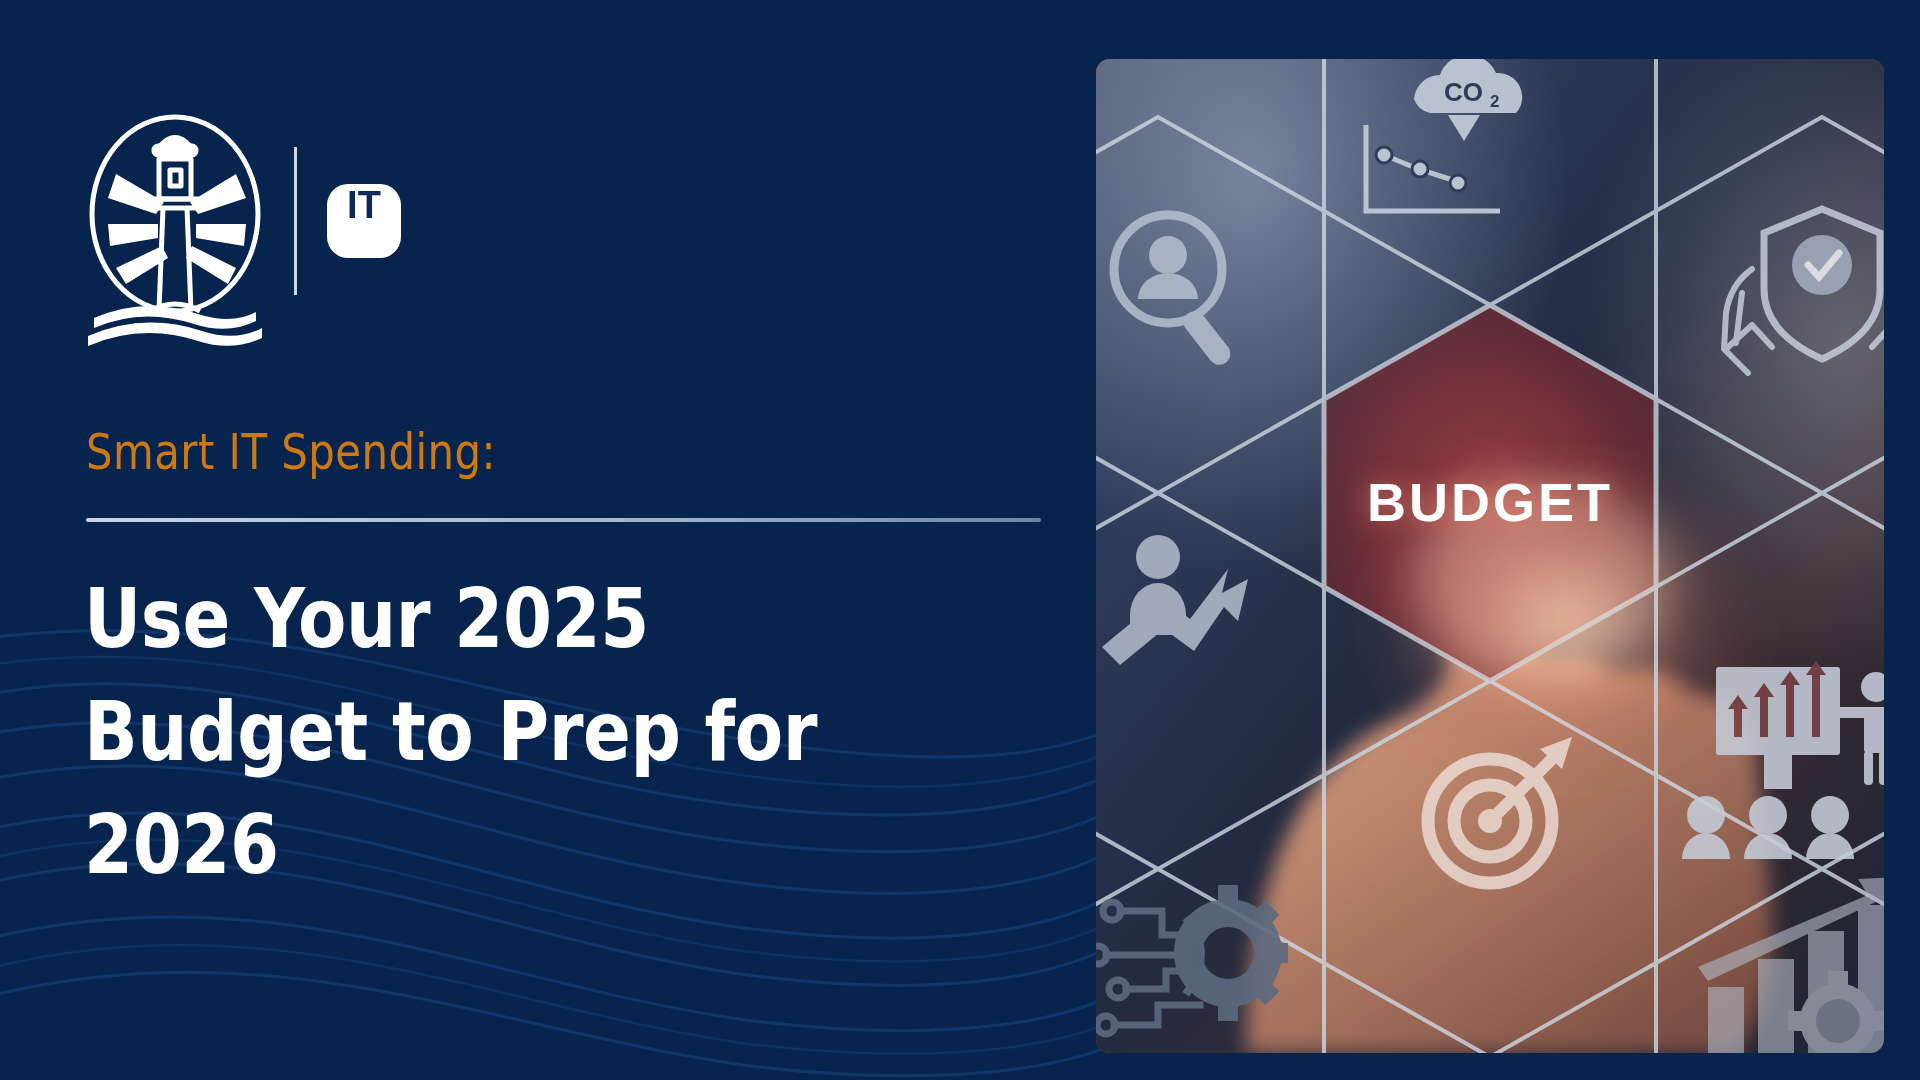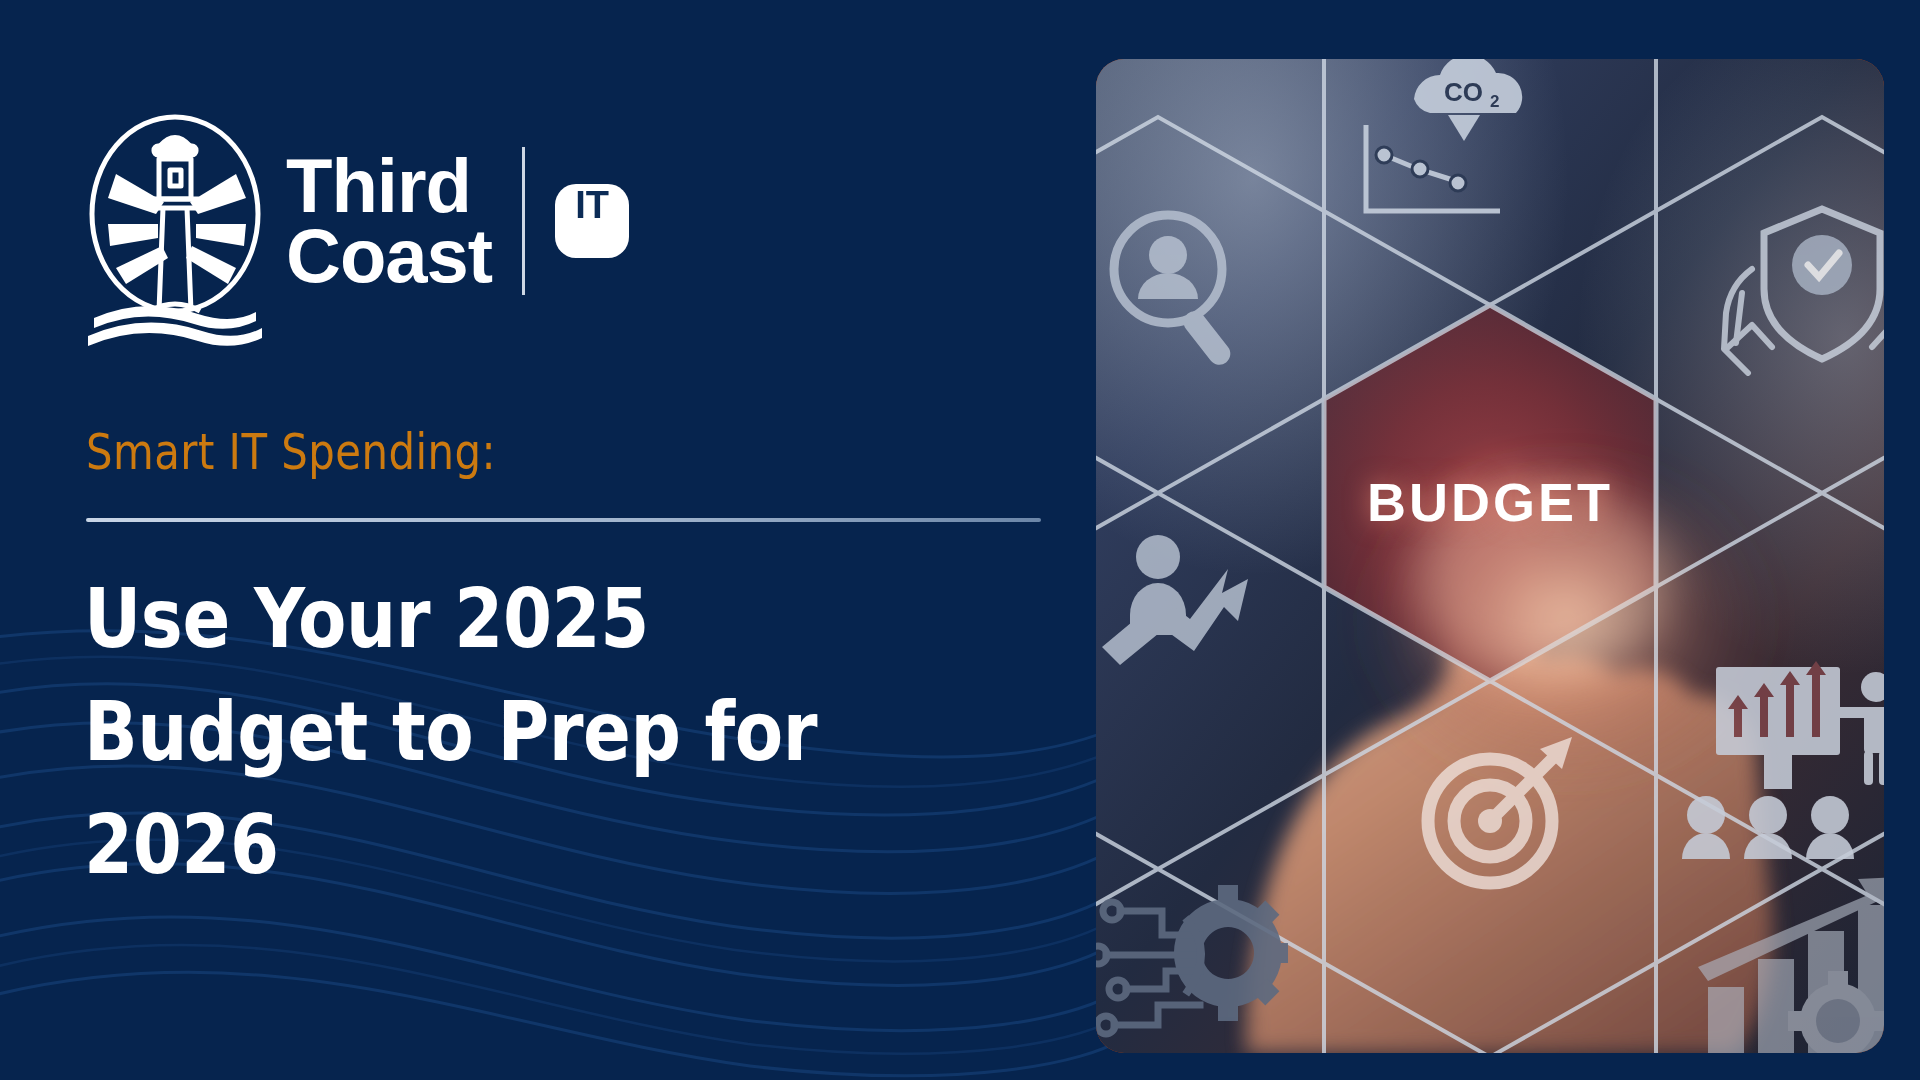--- a/index.html
+++ b/index.html
@@ -104,21 +104,21 @@
     font-family:"DejaVu Sans", sans-serif;
     transform:scaleX(0.86);
     transform-origin:left top;
   }
 
   
   #image-card {
     position:absolute;
     left:1096px; top:59px;
     width:788px; height:994px;
-    border-radius:28px;
+    border-radius:14px;
     overflow:hidden;
     background:#c2410c;
   }
   #image-card svg { display:block; width:788px; height:994px; }
 
   #budget-label {
     position:absolute;
     left:0; top:412px;
     width:788px;
     text-align:center;
@@ -184,24 +184,20 @@
 
           <path d="M64 215 q25 -14 50 0"></path>
         </g>
         <g fill="#ffffff">
 
           <path d="M8 222 q50 -22 104 -4 q34 11 58 -2 l0 9 q-28 14 -62 3 q-52 -17 -100 4 z"></path>
           <path d="M2 240 q56 -24 114 -5 q34 11 60 -3 l0 10 q-30 14 -64 3 q-56 -18 -110 5 z"></path>
         </g>
       </svg>
 
-      <div id="logo-wordmark">
-        <span class="l1">Third</span>
-        <span class="l2">Coast</span>
-      </div>
 
       <div id="logo-divider"></div>
 
       <div id="it-badge">
         <span>IT</span>
       </div>
     </div>
 
     <div id="eyebrow">Smart IT Spending:</div>
 

